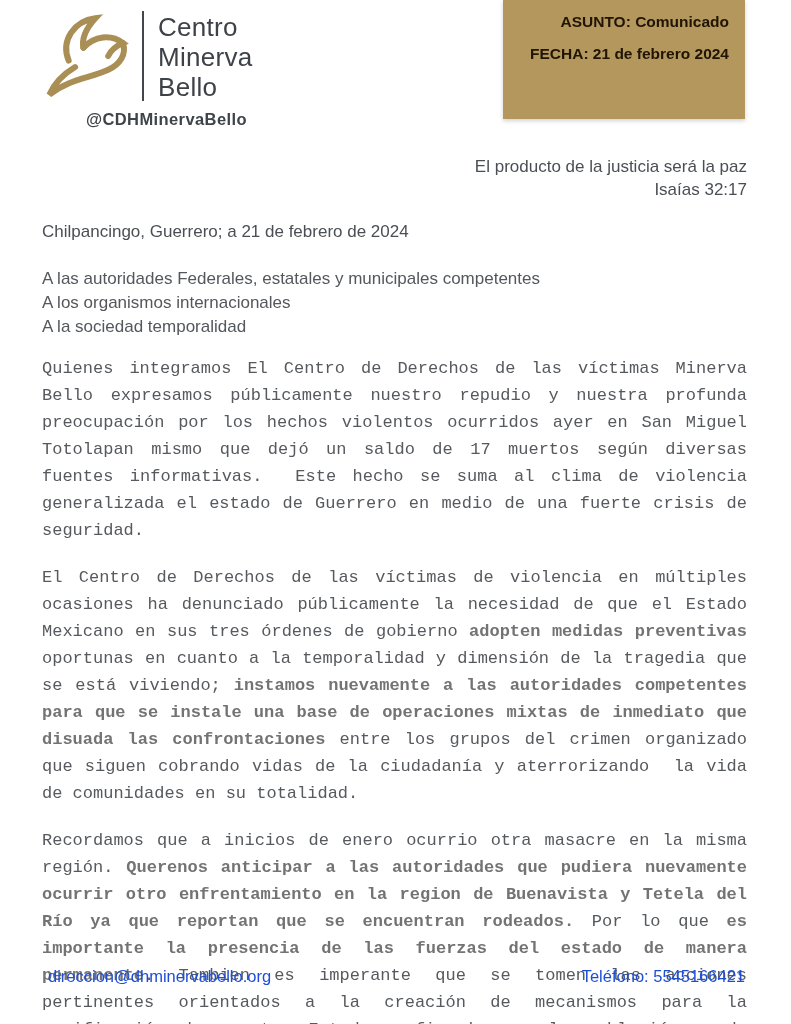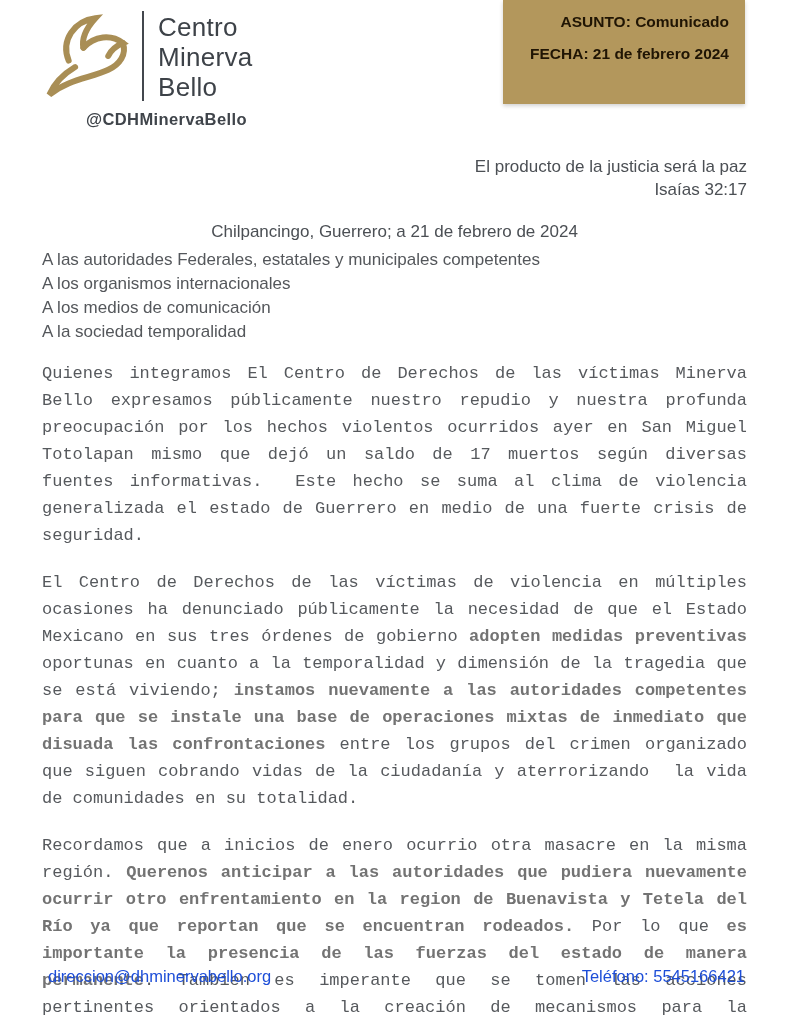--- a/index.html
+++ b/index.html
@@ -24,35 +24,35 @@
   }
   .brand-title {
     font-size:26px; line-height:30px; color:#3d4248;
     font-weight:400; letter-spacing:0.3px; padding-top:2px;
   }
   .handle {
     font-size:16.5px; font-weight:700; color:#3f444a;
     letter-spacing:0.4px; margin:8px 0 12px 44px;
   }
   .stamp {
-    position:absolute; top:0; right:2px; width:242px; height:104px;
+    position:absolute; top:0; right:2px; width:242px; height:119px;
     background:#b3975c;
     box-shadow:0 2px 4px rgba(0,0,0,0.18);
     display:flex; flex-direction:column; align-items:flex-end;
     padding:13px 16px 0 0; gap:14px;
   }
   .stamp div { font-size:15.5px; font-weight:700; color:#201504; }
 
   
   .epigraph { margin-top:26px; text-align:right; 
     font-size:17px; line-height:23px; color:#4b4f54; }
-  .dateline { margin-top:21px; text-align:center; font-size:17px; color:#4b4f54; }
+  .dateline { margin-top:21px; text-align:left; font-size:17px; color:#4b4f54; }
 
   
-  .addressees { margin-top:6px; }
+  .addressees { margin-top:25px; }
   .addr-line { font-size:17px; line-height:24px; color:#54575b; }
 
   
   .body-wrap { margin-top:16px; }
   .body-par {
     font-size:17px; line-height:27px; text-align:justify;
     color:#56595d; margin-top:20px; white-space:pre-wrap;font-family:Liberation Mono, monospace;
   }
   .body-par:first-child { margin-top:0; }
   .body-par .b { font-weight:700; color:#737373; }
@@ -96,21 +96,20 @@
   <div class="epigraph">
     <div>El producto de la justicia será la paz</div>
     <div>Isaías 32:17</div>
   </div>
 
   <div class="dateline">Chilpancingo, Guerrero; a 21 de febrero de 2024</div>
 
   <div class="addressees">
       <div class="addr-line">A las autoridades Federales, estatales y municipales competentes</div>
       <div class="addr-line">A los organismos internacionales</div>
-      <div class="addr-line">A los medios de comunicación</div>
       <div class="addr-line">A la sociedad temporalidad</div>
     </div>
 
   <div class="body-wrap">
       <p class="body-par"><span>Quienes integramos El Centro de Derechos de las víctimas Minerva Bello expresamos públicamente nuestro repudio y nuestra profunda preocupación por los hechos violentos ocurridos ayer en San Miguel Totolapan mismo que dejó un saldo de 17 muertos según diversas fuentes informativas.  Este hecho se suma al clima de violencia generalizada el estado de Guerrero en medio de una fuerte crisis de seguridad.</span></p>
       <p class="body-par"><span>El Centro de Derechos de las víctimas de violencia en múltiples ocasiones ha denunciado públicamente la necesidad de que el Estado Mexicano en sus tres órdenes de gobierno </span><span class="b">adopten medidas preventivas</span><span> oportunas en cuanto a la temporalidad y dimensión de la tragedia que se está viviendo; </span><span class="b">instamos nuevamente a las autoridades competentes para que se instale una base de operaciones mixtas de inmediato que disuada las confrontaciones</span><span> entre los grupos del crimen organizado que siguen cobrando vidas de la ciudadanía y aterrorizando  la vida de comunidades en su totalidad.</span></p>
       <p class="body-par"><span>Recordamos que a inicios de enero ocurrio otra masacre en la misma región. </span><span class="b">Querenos anticipar a las autoridades que pudiera nuevamente ocurrir otro enfrentamiento en la region de Buenavista y Tetela del Río ya que reportan que se encuentran rodeados.</span><span> Por lo que </span><span class="b">es importante la presencia de las fuerzas del estado de manera permanente</span><span>. Tambien es imperante que se tomen las acciones pertinentes orientados a la creación de mecanismos para la pacificación de nuestro Estado a fin de que la población pueda recuperar y/o desarrollar un proyecto de vida en condiciones dignas y seguras.</span></p>
     </div>
 
 

